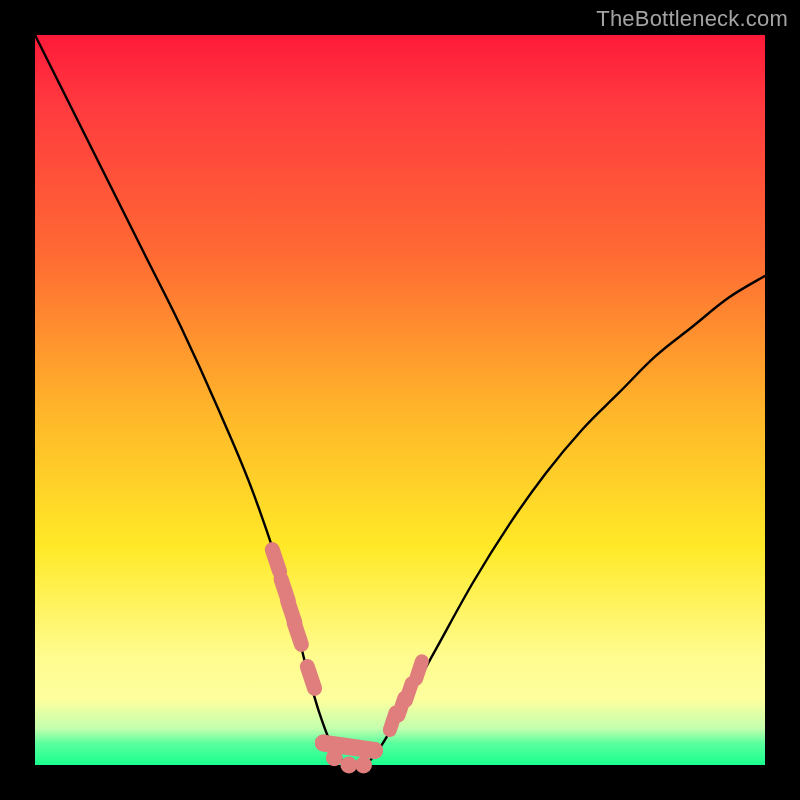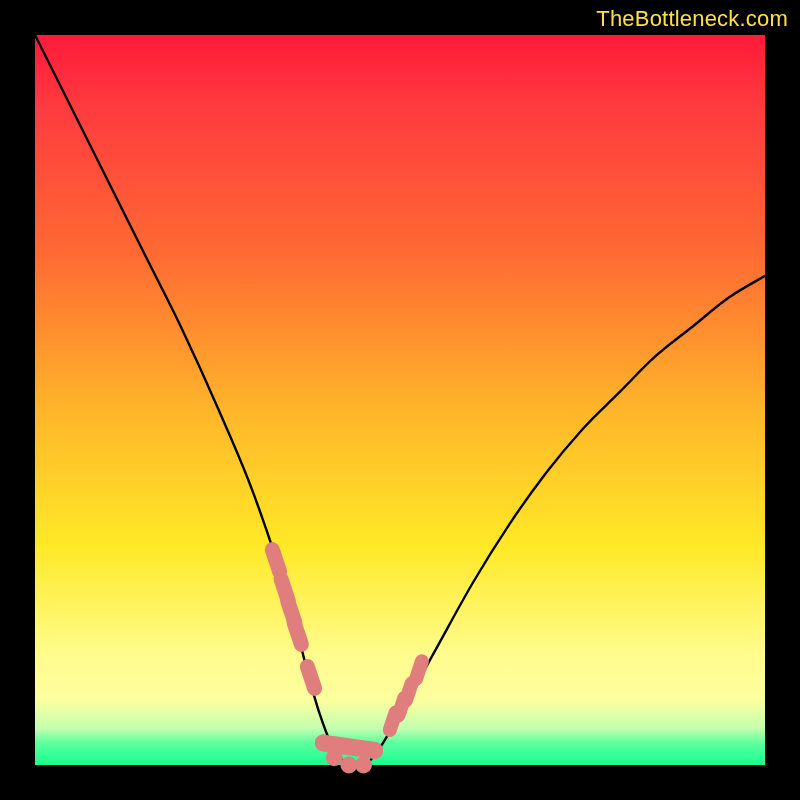--- a/index.html
+++ b/index.html
@@ -37,21 +37,21 @@
       #fdff9e 91%,
       #c3ffae 95%,
       #5cff9e 97%,
       #18ff8e 100%
     );
   }
   .watermark {
     position: absolute;
     top: 6px;
     right: 12px;
-    color: #fde047;
+    color: #a3a3a3;
     font-size: 22px;
     font-weight: 500;
     letter-spacing: 0.2px;
     user-select: none;
   }
   svg.curve {
     position: absolute;
     left: 0;
     top: 0;
     width: 730px;

